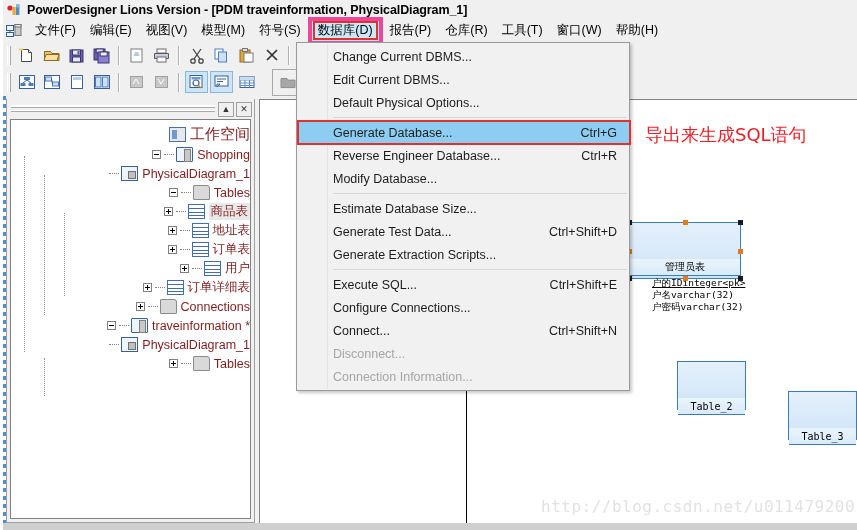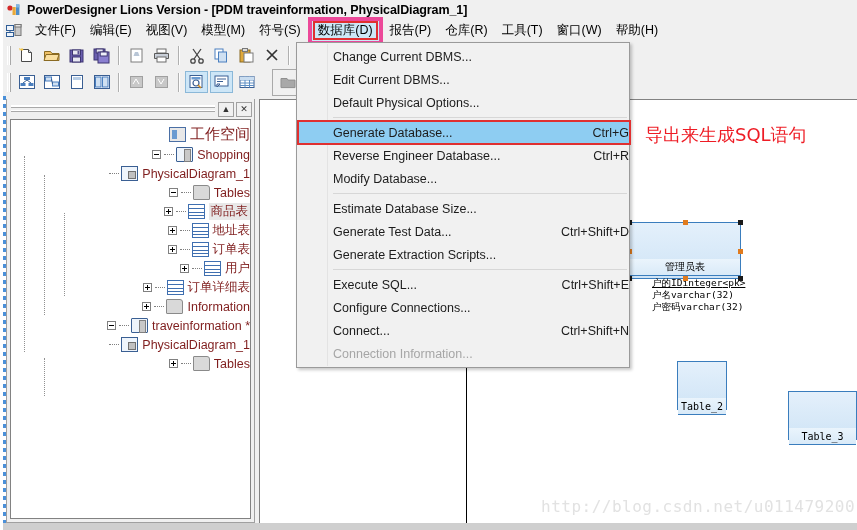--- a/index.html
+++ b/index.html
@@ -231,21 +231,21 @@
   }
   .dd-gutter {
     position: absolute; left: 1px; top: 1px; width: 30px; bottom: 1px;
     background: #f1f1f1;
     border-right: 1px solid #e3e3e3;
   }
   .dd-item {
     position: relative;
     height: 23px; display: flex; align-items: center;
     font-size: 12.5px; color: #1c1c1c;
-    padding-left: 36px; 
+    padding-left: 36px; padding-right: 12px;
     white-space: nowrap; cursor: default;
     z-index: 2;
   }
   .dd-item .shortcut {
     margin-left: auto; color: #1c1c1c; font-size: 12.5px;
   }
   .dd-item.disabled { color: #a6a6a6; }
   .dd-item.highlight {
     background: #8ecdf2;
   }
@@ -584,21 +584,21 @@
         <div class="dots"></div>
         <div class="tico ico-table"></div>
         <div class="tlabel">订单详细表</div>
       </div>
 
       <div class="tnode">
         <div class="nspacer" style="width:29px;"></div>
         <div class="expander plus"></div>
         <div class="dots"></div>
         <div class="tico ico-folder"></div>
-        <div class="tlabel">Information</div>
+        <div class="tlabel">Connections</div>
       </div>
 
       <div class="tnode">
         <div class="nspacer" style="width:9px;"></div>
         <div class="expander"></div>
         <div class="dots"></div>
         <div class="tico ico-model"></div>
         <div class="tlabel">traveinformation *</div>
       </div>
 
@@ -648,21 +648,21 @@
       <div class="handle" style="left:-3px; top:-3px;"></div>
       <div class="handle" style="right:-3px; top:-3px;"></div>
       <div class="handle" style="left:-3px; bottom:-3px;"></div>
       <div class="handle" style="right:-3px; bottom:-3px;"></div>
       <div class="handle mid" style="left:53px; top:-3px;"></div>
       <div class="handle mid" style="left:53px; bottom:-3px;"></div>
       <div class="handle mid" style="right:-3px; top:26px;"></div>
       <div class="handle mid" style="left:-3px; top:26px;"></div>
     </div>
 
-    <div class="tbl-shape" style="left:417px; top:261px; width:50px; height:49px;">
+    <div class="tbl-shape" style="left:417px; top:261px; width:69px; height:49px;">
       <div class="tbl-head">Table_2</div>
       <div class="tbl-body"></div>
     </div>
 
     <div class="tbl-shape" style="left:528px; top:291px; width:69px; height:49px;">
       <div class="tbl-head">Table_3</div>
       <div class="tbl-body"></div>
     </div>
 
     <div class="watermark" style="left:281px; top:397px;">http://blog.csdn.net/u011479200</div>
@@ -719,19 +719,22 @@
       <span class="shortcut">Ctrl+Shift+E</span>
     </div>
     <div class="dd-item">
       <span>Configure Connections...</span>
     </div>
     <div class="dd-item">
       <span>Connect...</span>
       <span class="shortcut">Ctrl+Shift+N</span>
     </div>
     <div class="dd-item disabled">
+      <span>Disconnect...</span>
+    </div>
+    <div class="dd-item disabled">
       <span>Connection Information...</span>
     </div>
   </div>
 
   <div class="bottom-strip"></div>
 
 </div>
 
 </body></html>

